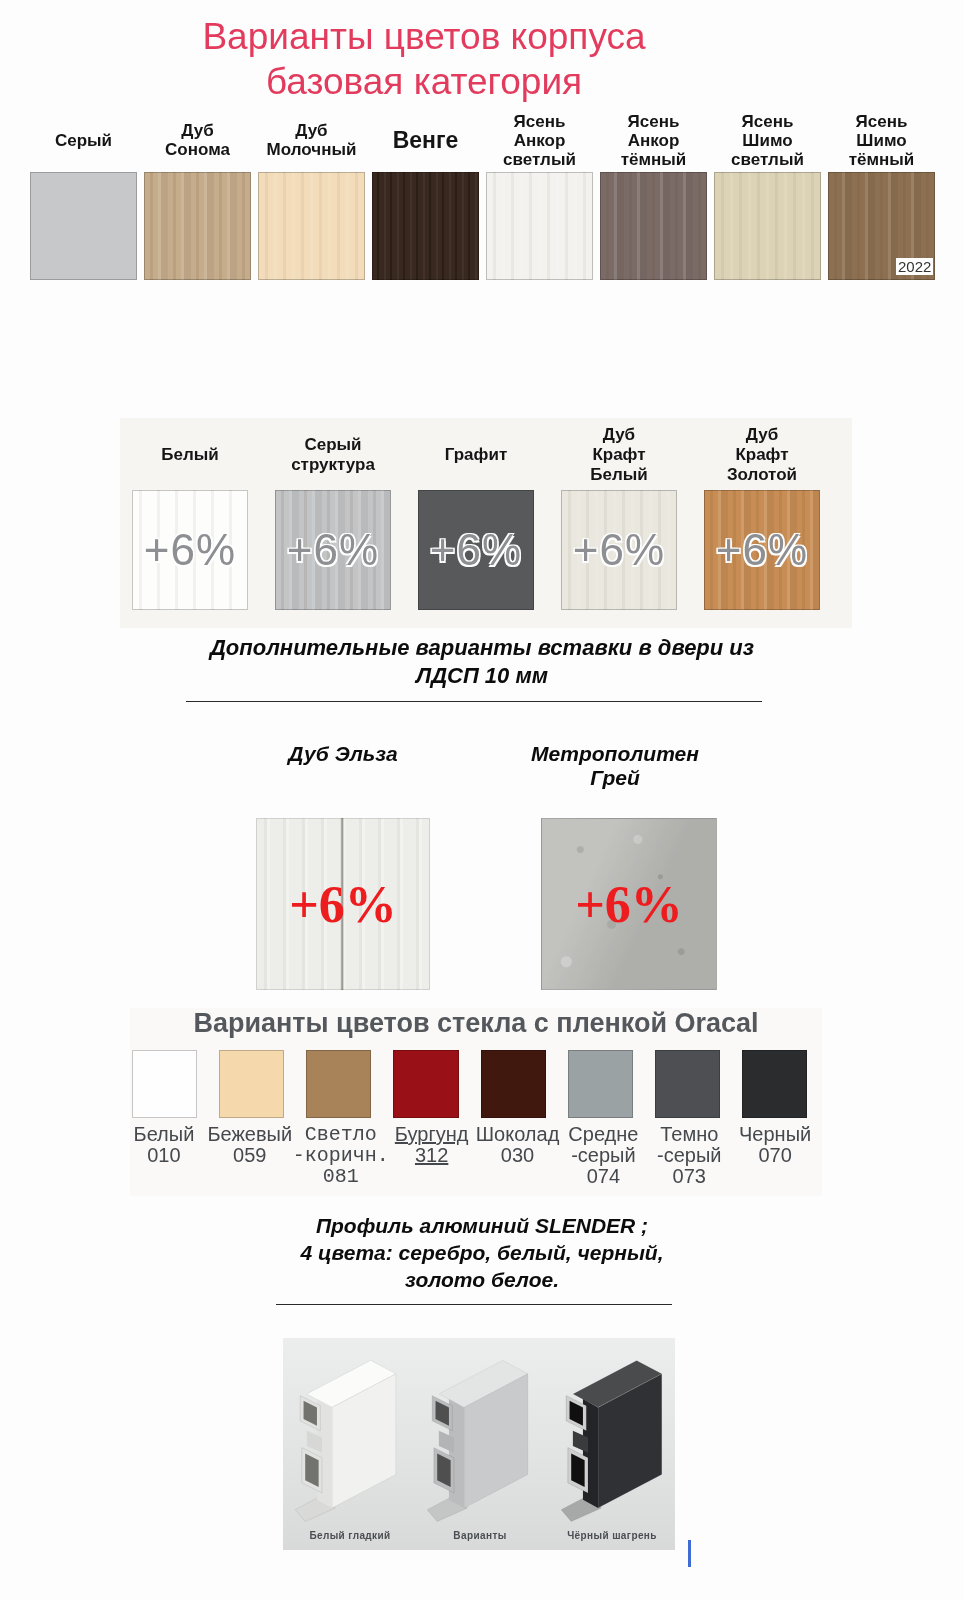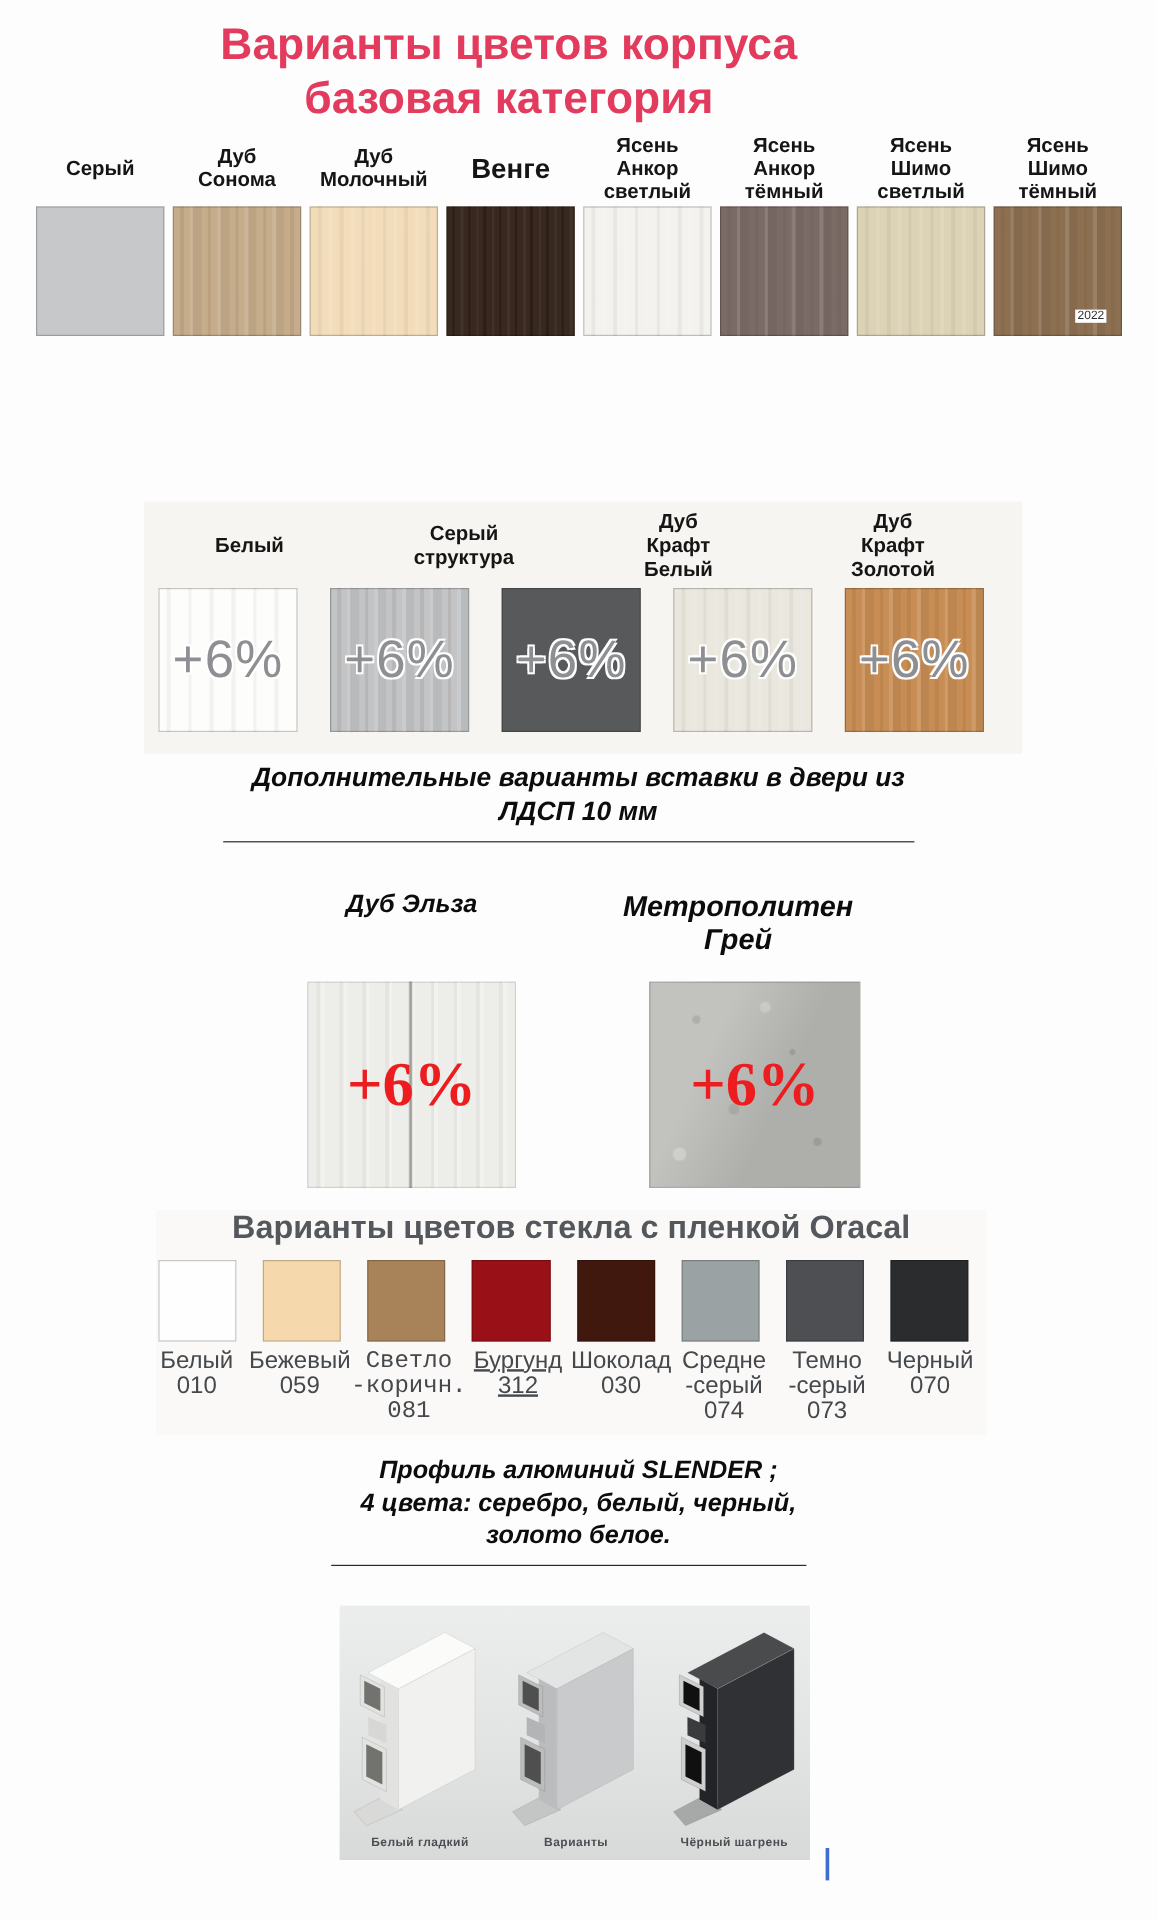--- a/index.html
+++ b/index.html
@@ -1,21 +1,21 @@
 <!DOCTYPE html>
 <html><head>
 <meta charset="utf-8">
 <style>
   html,body{margin:0;padding:0;background:#ffffff;}
   #page{position:relative;width:964px;height:1600px;background:#fdfdfd;overflow:hidden;
         font-family:"Liberation Sans",sans-serif;}
 
   
   .big-title{position:absolute;left:0;width:848px;text-align:center;
-             font-size:37px;font-weight:700;line-height:45px;white-space:pre-line;}
+             font-size:37px;font-weight:400;line-height:45px;white-space:pre-line;}
   .lux-underline{border-bottom:3px solid;padding-bottom:1px;}
 
   
   .row{position:absolute;display:flex;}
   .cell{flex:1;display:flex;flex-direction:column;justify-content:center;align-items:center;
         text-align:center;font-weight:700;color:#151515;white-space:pre-line;}
   .sw{box-sizing:border-box;border:1px solid rgba(0,0,0,0.22);position:relative;
       display:flex;align-items:center;justify-content:center;}
 
   
@@ -103,29 +103,30 @@
     <div class="sw tex-wood" style="flex: 1 1 0%; background-color: rgb(197, 172, 139);"></div>
     <div class="sw tex-wood-soft" style="flex: 1 1 0%; background-color: rgb(242, 220, 186);"></div>
     <div class="sw tex-wood-dark" style="flex: 1 1 0%; background-color: rgb(56, 40, 31);"></div>
     <div class="sw tex-wood-soft" style="flex: 1 1 0%; background-color: rgb(243, 242, 239);"></div>
     <div class="sw tex-wood" style="flex: 1 1 0%; background-color: rgb(123, 107, 102);"></div>
     <div class="sw tex-wood-soft" style="flex: 1 1 0%; background-color: rgb(220, 210, 182);"></div>
     <div class="sw tex-wood" style="flex: 1 1 0%; background-color: rgb(140, 112, 81);"></div>
   </div>
 
   <div style="position:absolute;left:896px;top:258px;background:#ffffff;padding:0 2px;
-              font-size:10px;color:#333;">2022</div>
+              font-size:15px;color:#333;">2022</div>
 
 
   <div class="panel" style="left:120px;top:418px;width:732px;height:210px;background:#f6f5f2;"></div>
 
   <div class="row" style="left:132px;top:424px;width:688px;height:62px;gap:27px;">
     <div class="cell" style="font-size:17px;line-height:20px;">Белый</div>
     <div class="cell" style="font-size:17px;line-height:20px;">Серый
 структура</div>
+    <div class="cell" style="font-size:17px;line-height:20px;">Графит</div>
     <div class="cell" style="font-size:17px;line-height:20px;">Дуб
 Крафт
 Белый</div>
     <div class="cell" style="font-size:17px;line-height:20px;">Дуб
 Крафт
 Золотой</div>
   </div>
 
   <div class="row" style="left:132px;top:490px;width:688px;height:120px;gap:27px;">
     <div class="sw tex-wood-soft" style="flex: 1 1 0%; background-color: rgb(253, 253, 252);">
@@ -143,21 +144,21 @@
     <div class="sw tex-wood" style="flex: 1 1 0%; background-color: rgb(199, 141, 84);">
       <span class="plus-gray">+6%</span>
       </div>
   </div>
 
   <div class="italic-block" style="top:634px;font-size:22px;line-height:28px;">Дополнительные варианты вставки в двери из
 ЛДСП 10 мм</div>
   <div class="hr" style="left:186px;top:701px;width:576px;"></div>
 
   <div class="italic-block" style="left:256px;top:742px;width:174px;font-size:21px;">Дуб Эльза</div>
-  <div class="italic-block" style="left:505px;top:742px;width:220px;font-size:24px;">Метрополитен Грей</div>
+  <div class="italic-block" style="left:505px;top:742px;width:220px;font-size:21px;">Метрополитен Грей</div>
 
   <div class="sw tex-crack" style="position: absolute; left: 256px; top: 818px; width: 174px; height: 172px; border-color: rgba(0, 0, 0, 0.12); background-color: rgb(237, 237, 234);">
     <span class="plus-red">+6%</span>
   </div>
   <div class="sw tex-concrete" style="position: absolute; left: 541px; top: 818px; width: 176px; height: 172px; border-color: rgba(0, 0, 0, 0.12); background-color: rgb(185, 185, 182);">
     <span class="plus-red">+6%</span>
   </div>
 
   <div class="panel" style="left:130px;top:1008px;width:692px;height:188px;background:#faf9f7;"></div>
   <div class="oracal-title" style="left:130px;top:1008px;width:692px;">Варианты цветов стекла с пленкой Oracal</div>

